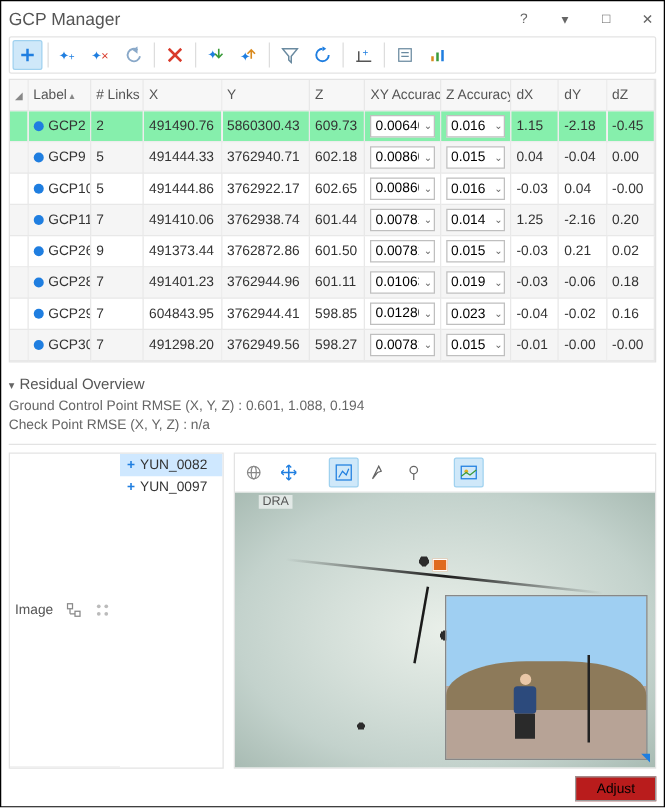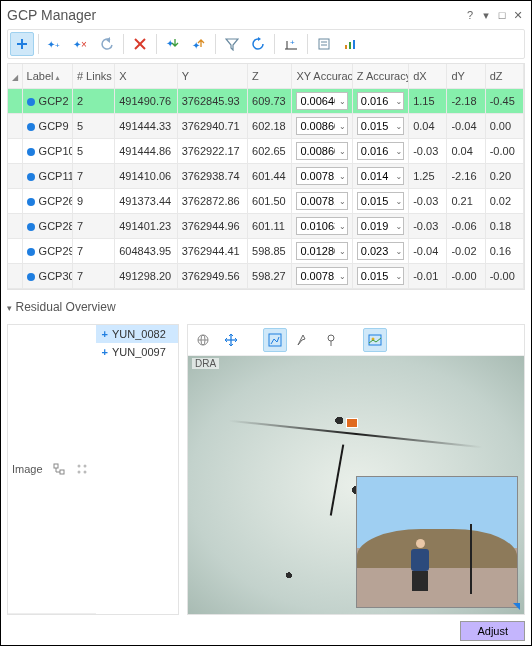--- a/index.html
+++ b/index.html
@@ -1,17 +1,17 @@
 <!DOCTYPE html>
 <html><head>
 <meta charset="utf-8">
 <style>
   html,body{margin:0;padding:0;font-family:"Segoe UI",Arial,sans-serif;font-size:11px;color:#333;background:#fff}
   .window{width:532px;height:646px;box-sizing:border-box;border:1px solid #000;padding:4px 6px;display:flex;flex-direction:column;position:relative}
-  .titlebar{display:flex;align-items:center;gap:2px;font-size:14px;color:#555;padding:2px 0 6px 0}
+  .titlebar{display:flex;align-items:center;gap:19px;font-size:14px;color:#555;padding:2px 0 6px 0}
   .titlebar .spacer{flex:1}
   .titlebar .winbtn{width:14px;height:14px;display:flex;align-items:center;justify-content:center;color:#666;font-size:11px}
   .toolbar{display:flex;align-items:center;gap:2px;border:1px solid #e3e3e3;border-radius:2px;padding:2px;background:#fff}
   .tbtn{width:22px;height:22px;display:flex;align-items:center;justify-content:center;border:1px solid transparent;border-radius:2px}
   .tbtn.primary{background:#cfe8f9;border-color:#9fd1ef}
   .tsep{width:1px;height:20px;background:#ddd;margin:0 2px}
   svg{display:block}
   .table-wrap{margin-top:4px;border:1px solid #e3e3e3}
   table{border-collapse:collapse;width:100%;table-layout:fixed}
   th,td{font-size:11px;padding:3px 4px;border-right:1px solid #e8e8e8;border-bottom:1px solid #e8e8e8;text-align:left;white-space:nowrap;overflow:hidden}
@@ -32,41 +32,41 @@
   .img-header{display:flex;align-items:center;gap:3px;padding:3px 4px;color:#555;border-bottom:1px solid #eee}
   .img-list{flex:1;overflow:auto}
   .img-item{padding:3px 6px;display:flex;align-items:center;gap:4px}
   .img-item.selected{background:#cfe8ff}
   .plus{color:#1f7ee0;font-weight:bold}
   .right-pane{flex:1;border:1px solid #e3e3e3;display:flex;flex-direction:column;position:relative;min-width:0}
   .view-toolbar{display:flex;align-items:center;gap:4px;padding:3px;border-bottom:1px solid #eee}
   .vbtn{width:22px;height:22px;display:flex;align-items:center;justify-content:center;border:1px solid transparent;border-radius:2px}
   .vbtn.active{background:#cfe8f9;border-color:#9fd1ef}
   .viewport{flex:1;position:relative;background:#dfe6e1;overflow:hidden}
-  .dra{position:absolute;left:4px;top:2px;font-size:10px;color:#555;background:rgba(255,255,255,.6);padding:0 3px}
+  .dra{position:absolute;left:19px;top:2px;font-size:10px;color:#555;background:rgba(255,255,255,.6);padding:0 3px}
   .rock{position:absolute;inset:0;background:
     radial-gradient(circle at 45% 25%, #2c2c2c 0 4px, transparent 4px),
     radial-gradient(circle at 50% 52%, #2c2c2c 0 4px, transparent 4px),
     radial-gradient(circle at 30% 85%, #2c2c2c 0 3px, transparent 3px),
     radial-gradient(ellipse at 50% 50%, #e9efe9 0%, #d4dfd9 40%, #c3d2cc 70%, #a8bbb3 100%);
   }
   .crack{position:absolute;left:12%;top:30%;width:76%;height:2px;background:linear-gradient(90deg,transparent,#1a1a1a,transparent);transform:rotate(6deg)}
   .crack2{position:absolute;left:44%;top:34%;width:2px;height:28%;background:#1a1a1a;transform:rotate(10deg)}
   .marker{position:absolute;left:47%;top:24%;width:10px;height:8px;background:#e06a1f;border:1px solid #fff}
   .inset{position:absolute;right:6px;bottom:6px;width:160px;height:130px;border:1px solid #888;background:linear-gradient(#9fcff2 0 55%, #b7a396 55% 100%)}
   .hill{position:absolute;left:0;right:0;top:40%;height:30%;background:#8d7a5a;border-radius:40% 40% 0 0/70% 70% 0 0}
   .person{position:absolute;left:32%;bottom:12%;width:24px;height:52px}
   .person .head{width:9px;height:9px;border-radius:50%;background:#e9c7a7;margin:0 auto}
   .person .body{width:18px;height:22px;background:#2c4a7c;margin:1px auto 0;border-radius:3px}
   .person .legs{width:16px;height:20px;background:#2a2a2a;margin:0 auto}
   .pole{position:absolute;right:28%;bottom:10%;width:2px;height:70px;background:#222}
   .tri{position:absolute;right:4px;bottom:4px;width:0;height:0;border-left:7px solid transparent;border-right:0 solid transparent;border-top:7px solid #1f7ee0}
   .view-handles{position:absolute;right:2px;top:-8px;font-size:8px;color:#888;letter-spacing:2px}
   .footer{display:flex;justify-content:flex-end;padding-top:6px}
-  .adjust-btn{border:1px solid #9a9a9a;background:#c4b5fd;padding:3px 16px;font-size:11px}
+  .adjust-btn{border:1px solid #9a9a9a;background:#b91c1c;padding:3px 16px;font-size:11px}
 </style>
 </head>
 <body>
 
 <div class="window">
 
   <div class="titlebar">
     <span>GCP Manager</span>
     <span class="spacer"></span>
     <span class="winbtn">?</span>
@@ -187,21 +187,21 @@
           <th>dY</th>
           <th>dZ</th>
         </tr>
       </thead>
       <tbody id="gcp-body">
           <tr class="selected">
             <td></td>
             <td><span class="dot"></span>GCP2</td>
             <td>2</td>
             <td>491490.76</td>
-            <td>3762845.93</td>
+            <td>5860300.43</td>
             <td>609.73</td>
             <td>
               <div class="combo">
                 <input class="cellinput" value="0.00640" style="">
                 <span class="caret">⌄</span>
               </div>
             </td>
             <td>
               <div class="combo">
                 <input class="cellinput" value="0.016" style="">
@@ -373,20 +373,24 @@
             <td>-0.00</td>
             <td>-0.00</td>
           </tr>
         </tbody>
     </table>
   </div>
 
   <div class="section">
     <div class="sect-title">
       <span class="chev">▾</span><span>Residual Overview</span>
+    </div>
+    <div class="rmse">
+      <div>Ground Control Point RMSE (X, Y, Z) : 0.601, 1.088, 0.194</div>
+      <div>Check Point RMSE (X, Y, Z) : n/a</div>
     </div>
   </div>
 
   <div class="split">
     <div class="view-handles">▴▾</div>
 
     <div class="left-pane">
       <div class="img-header">
         <span>Image</span>
         <span style="flex:1"></span>

